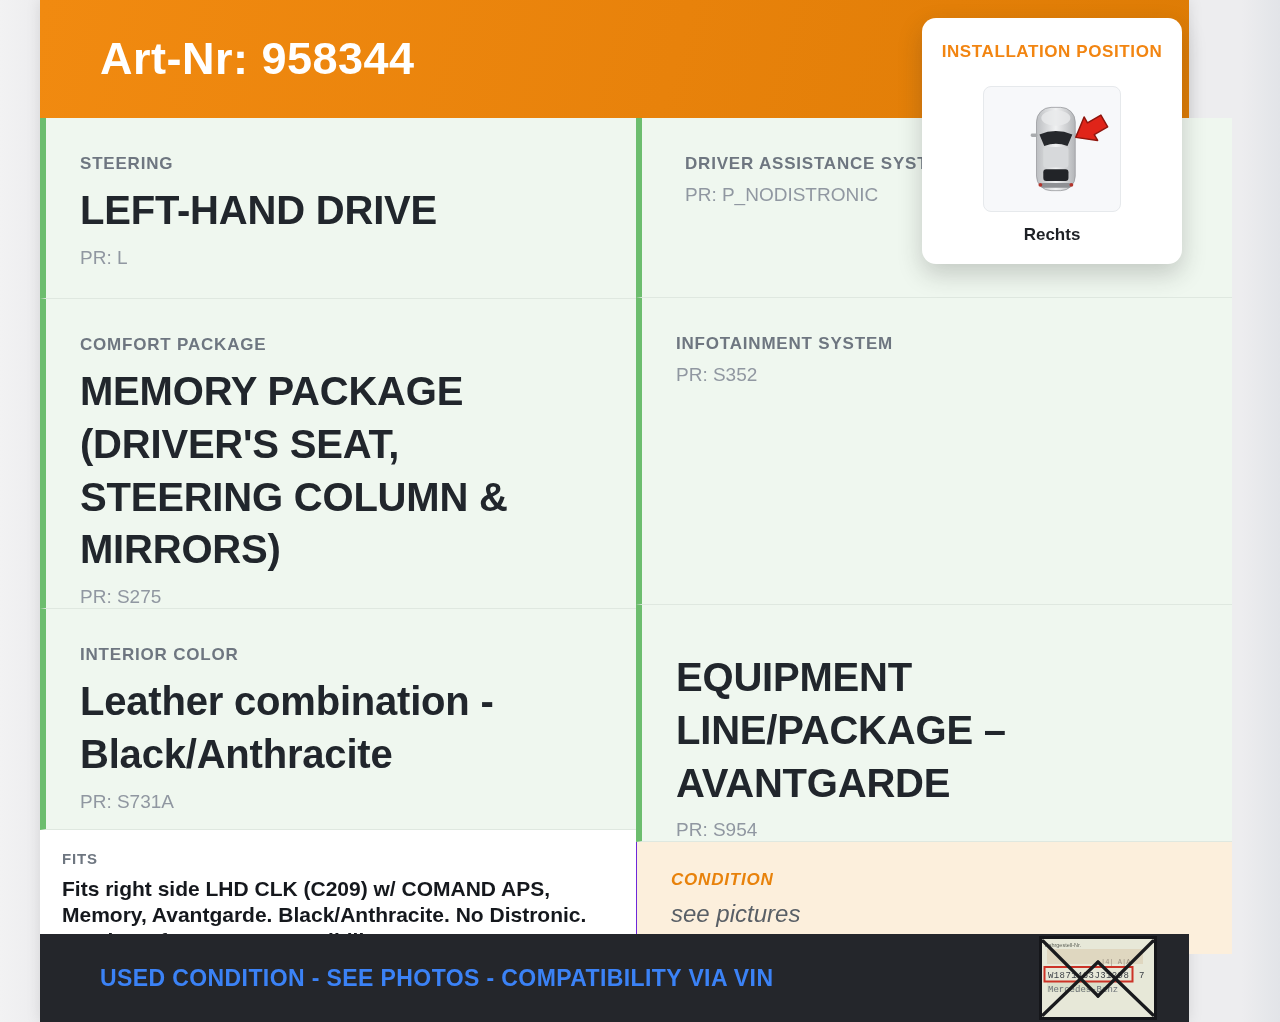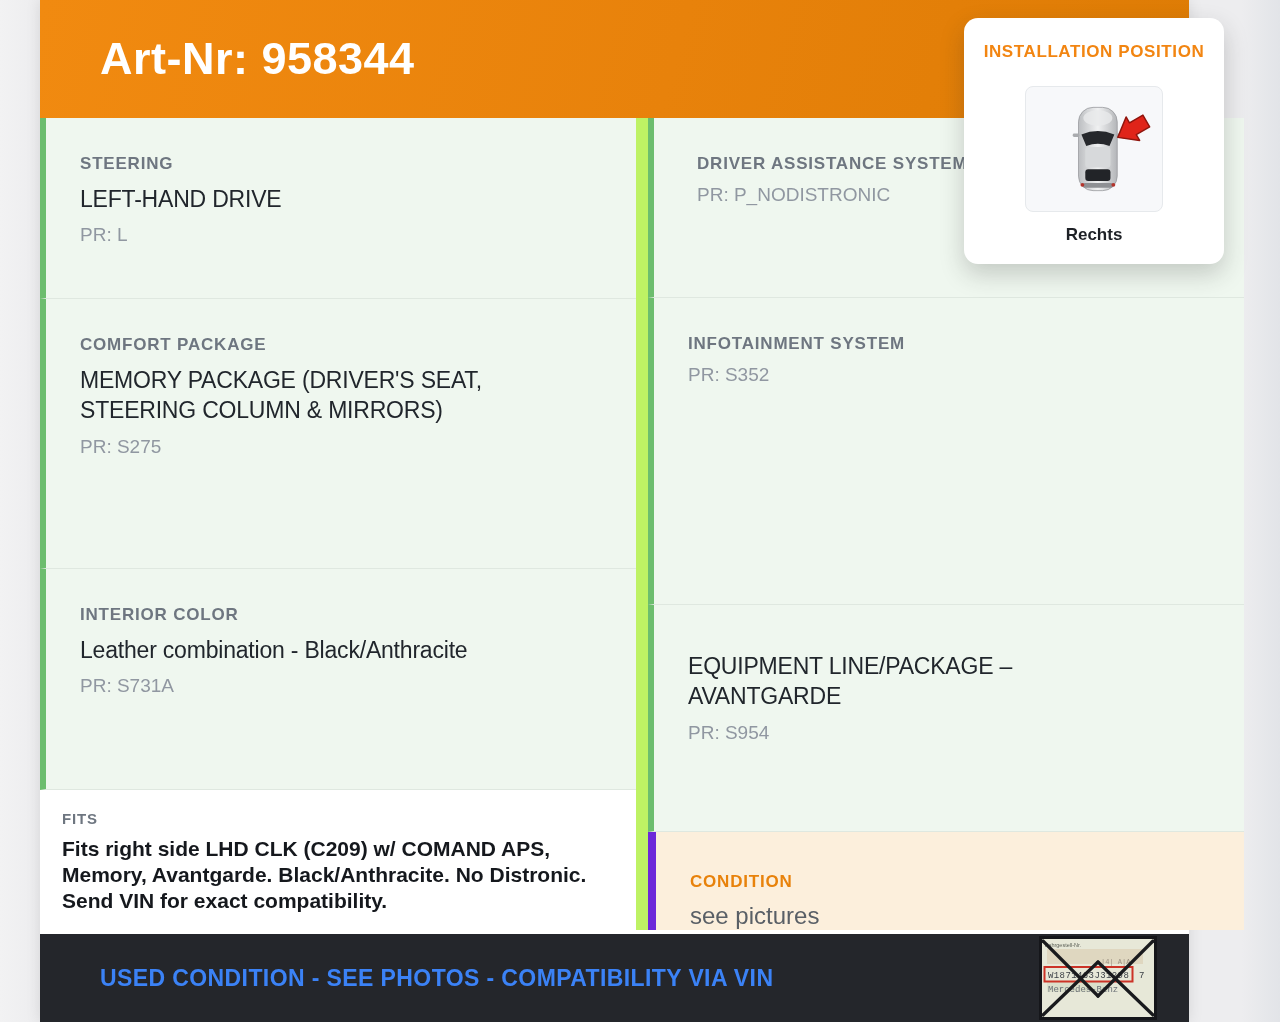--- a/index.html
+++ b/index.html
@@ -22,78 +22,79 @@
     background:linear-gradient(105deg,#f18a10 0%,#e8820b 55%,#de7c05 100%);
     display:flex; align-items:center;
     padding-left:60px;
   }
   .hdr h1 { color:#ffffff; font-size:45px; font-weight:bold; letter-spacing:.5px; }
 
   
   .cols {
     display:grid;
     grid-template-columns:596px 596px;
-    column-gap:12px;
+    column-gap:0;
     height:812px;
-    background:#bef264;
+    background:#fdba74;
   }
   .col { display:flex; flex-direction:column; }
   .sec {
     background:#eff7ef;
     border-left:6px solid #6cbd6e;
     border-bottom:1px solid #dfe8e0;
     padding:36px 30px 0 34px;
   }
   .sec .lbl {
     font-size:17px; font-weight:bold; color:#6e7680;
     letter-spacing:.8px; text-transform:uppercase;
   }
   .sec .val {
     margin-top:10px;
-    font-size:23px; font-weight:normal; color:#21262c;
+    font-size:40px; font-weight:bold; color:#21262c;
     line-height:1.32; letter-spacing:-.2px;
   }
   .col-l .val { max-width:485px; }
   .col-r .val { max-width:460px; }
   .sec .pr { margin-top:10px; font-size:19px; color:#9097a1; }
 
   .row-l1 { min-height:181px; } .row-l2 { min-height:270px; } .row-l3 { min-height:221px; }
   .row-r1 { min-height:180px;padding-left:43px; } .row-r2 { min-height:307px; } .row-r3 { min-height:227px; }
 
   
   .fits { flex:1; background:#ffffff; padding:20px 28px 0 22px; }
   .fits .lbl { font-size:15px; font-weight:bold; color:#6e7680; letter-spacing:.8px; }
   .fits .txt {
     margin-top:9px; max-width:545px;
     font-size:21px; font-weight:bold; color:#15181d; line-height:1.24;
   }
   
   .cond {
-    flex:1; background:#fcefdc; border-left:8px solid #6d28d9;
-    padding:40px 30px 0 34px;
+    flex:1; background:#fcefdc; border-left:1px solid #6d28d9;
+    padding:28px 30px 0 34px;
+    font-style:italic;
   }
   .cond .lbl { font-size:17px; font-weight:bold; color:#e8820b; letter-spacing:.8px; }
   .cond .val { margin-top:10px; font-size:24px; color:#595f66; }
 
   
   .ftr {
     position:relative;
     margin-top:4px;
     height:88px;
     background:#24262b;
     display:flex; align-items:center;
     padding-left:60px;
   }
   .ftr .txt { color:#3b82f6; font-size:23px; font-weight:bold; letter-spacing:.4px; }
   .stamp { position:absolute; top:2px; right:32px; width:118px; height:84px; }
 
   
   .install {
     position:absolute; z-index:5;
-    left:924px; top:18px;
+    left:882px; top:18px;
     width:260px; height:246px;
     background:#ffffff; border-radius:14px;
     box-shadow:0 10px 24px rgba(40,40,40,.22);
     text-align:center;
     padding-top:24px;
   }
   .install .ttl {
     color:#f28511; font-size:17px; font-weight:bold; letter-spacing:.6px;
   }
   .install .imgbox {

